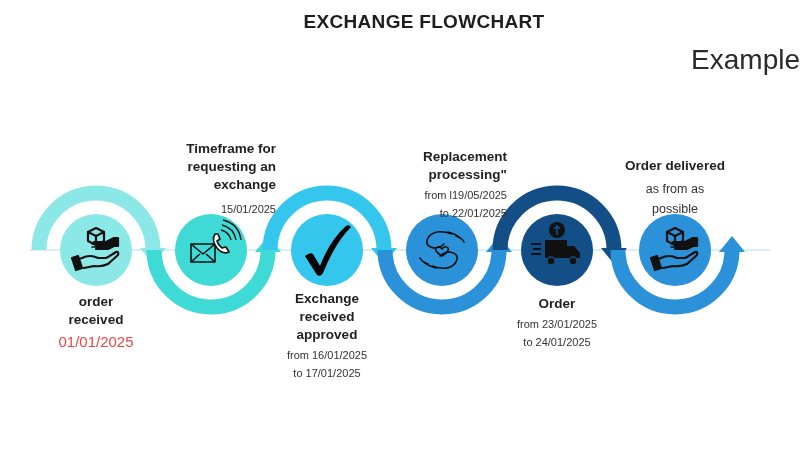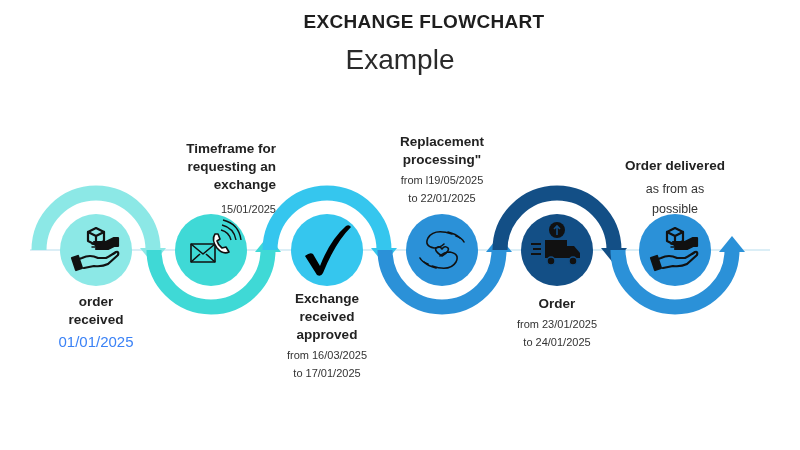--- a/index.html
+++ b/index.html
@@ -1,23 +1,23 @@
 <!DOCTYPE html>
 <html><head>
 <meta charset="utf-8">
 <style>
   html,body{margin:0;padding:0;background:#ffffff;}
   body{width:800px;height:450px;position:relative;overflow:hidden;font-family:"Liberation Sans","DejaVu Sans",sans-serif;color:#222;}
   .title{position:absolute;top:11px;left:0;width:800px;text-align:center;font-weight:bold;font-size:19px;letter-spacing:0.3px;color:#1e1e1e;padding-left:24px;}
-  .subtitle{position:absolute;top:44px;left:0;width:800px;text-align:center;font-size:28px;color:#2a2a2a;}
+  .subtitle{position:absolute;top:44px;left:0;width:800px;text-align:right;font-size:28px;color:#2a2a2a;}
   svg.flow{position:absolute;left:0;top:0;}
   .lbl{position:absolute;text-align:center;color:#222;}
   .lbl .h{font-weight:bold;font-size:13.5px;line-height:18px;}
   .lbl .d{font-size:11px;line-height:18px;color:#333;}
-  .lbl .big{font-size:15px;line-height:22px;color:#3b82f6;}
+  .lbl .big{font-size:15px;line-height:22px;color:#ef4444;}
 </style>
 </head>
 <body>
 
 <div class="title">EXCHANGE FLOWCHART</div>
 <div class="subtitle">Example</div>
 
 <svg class="flow" width="800" height="450" viewBox="0 0 800 450">
   <defs>
 
@@ -115,24 +115,24 @@
       <div class="h">requesting an</div>
       <div class="h">exchange</div>
       <div style="height: 6px;"></div>
       <div class="d">15/01/2025</div>
     </div>
     <div class="lbl" style="left: 262px; width: 130px; top: 290px;">
       <div class="h">Exchange</div>
       <div class="h">received</div>
       <div class="h">approved</div>
       <div style="height: 2px;"></div>
-      <div class="d">from 16/03/2025</div>
+      <div class="d">from 16/01/2025</div>
       <div class="d">to 17/01/2025</div>
     </div>
-    <div class="lbl" style="left: 377px; width: 130px; top: 133px;">
+    <div class="lbl" style="left: 377px; width: 130px; top: 148px; text-align: right;">
       <div class="h">Replacement</div>
       <div class="h">processing"</div>
       <div style="height: 2px;"></div>
       <div class="d">from l19/05/2025</div>
       <div class="d">to 22/01/2025</div>
     </div>
     <div class="lbl" style="left: 492px; width: 130px; top: 295px;">
       <div class="h">Order</div>
       <div style="height: 2px;"></div>
       <div class="d">from 23/01/2025</div>

